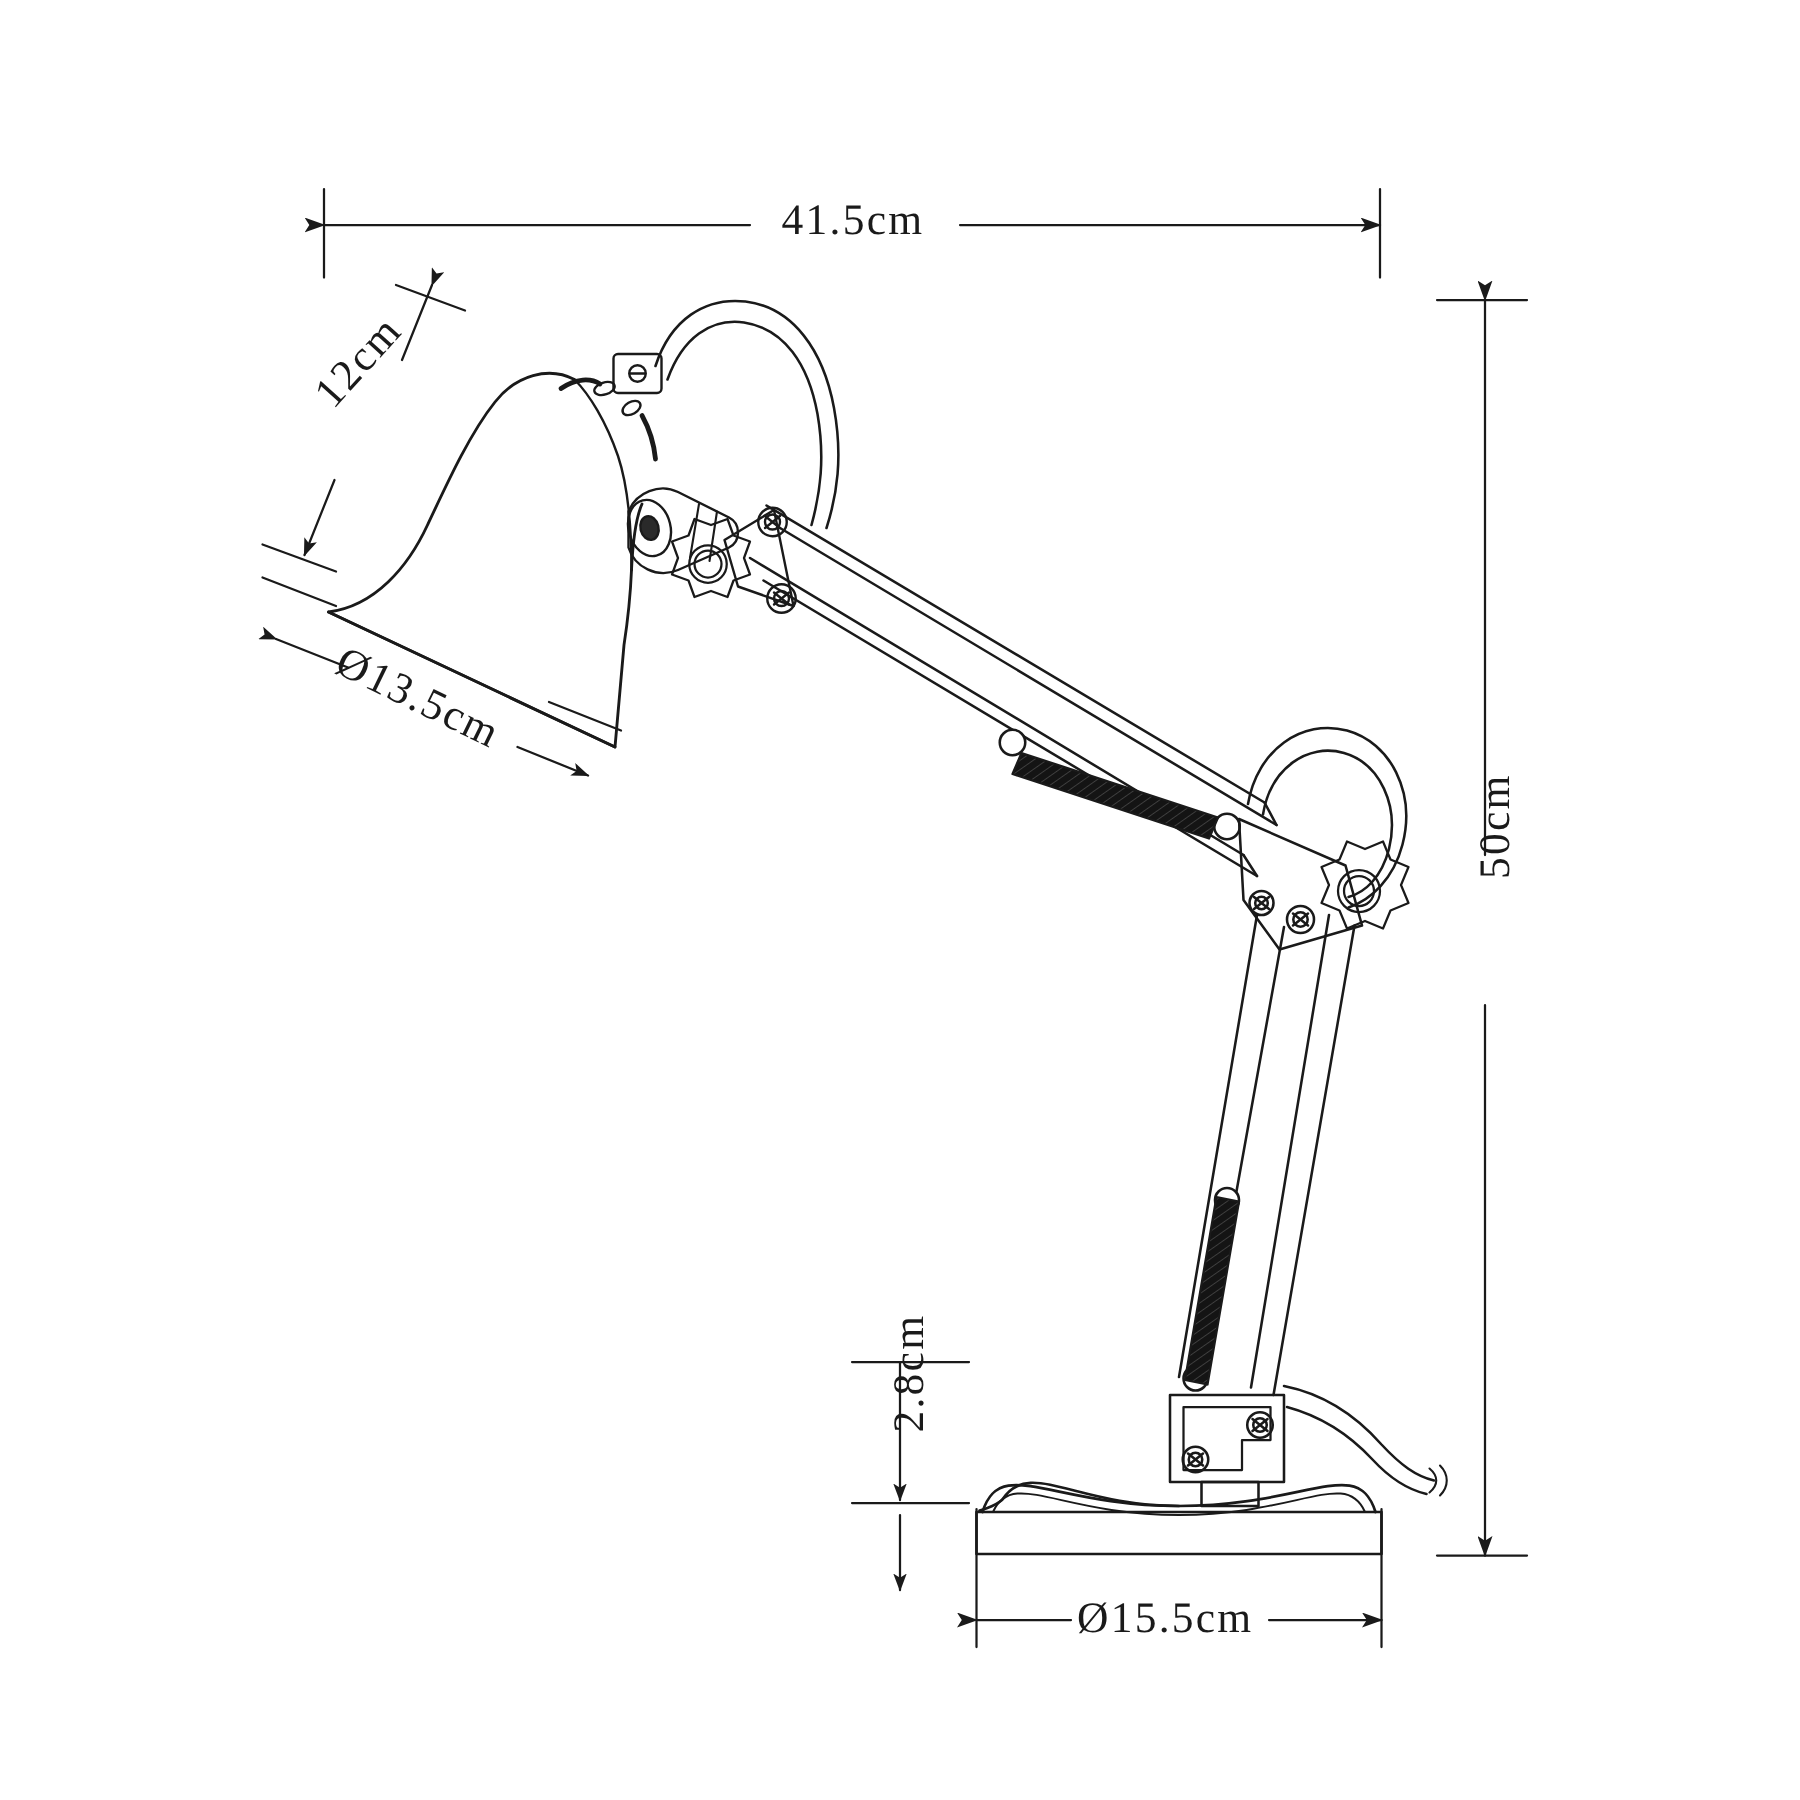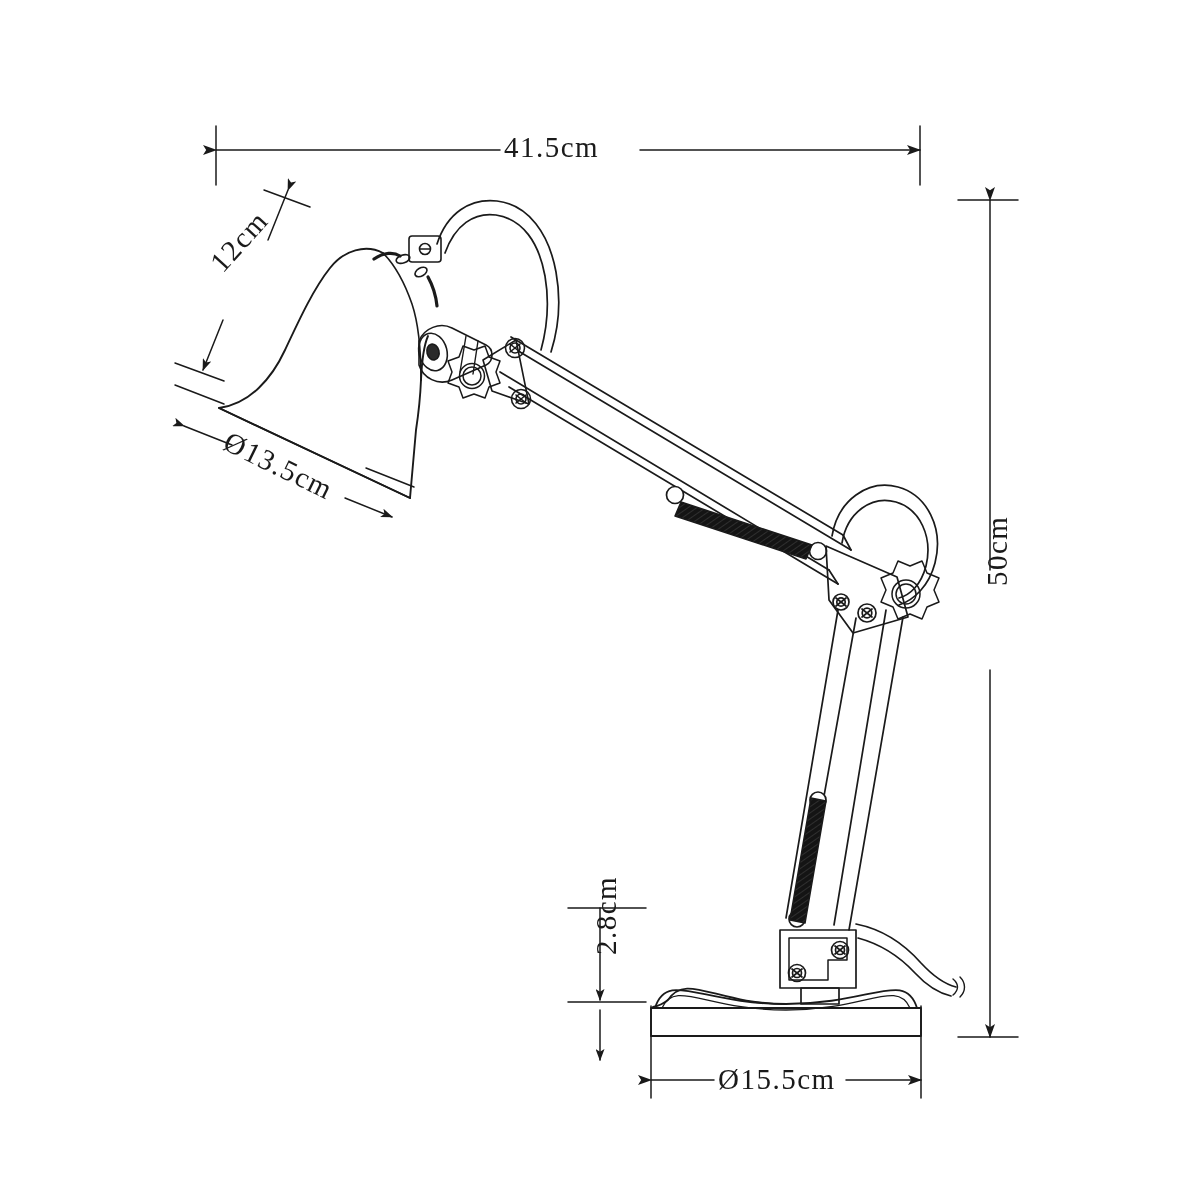--- a/index.html
+++ b/index.html
@@ -24,21 +24,21 @@
   }
   .dim-label {
     position: absolute;
     font-family: "Liberation Serif", serif;
     font-size: 29px;
     color: #1a1a1a;
     white-space: nowrap;
     letter-spacing: 1.5px;
     line-height: 1;
   }
-  #lbl-overall-width { left: 504px; top: 133px; }
+  #lbl-overall-width { left: 521px; top: 133px; }
   #lbl-shade-height {
     left: 205px; top: 258px;
     transform: rotate(-48deg);
     transform-origin: left top;
   }
   #lbl-shade-dia {
     left: 232px; top: 427px;
     transform: rotate(26deg);
     transform-origin: left top;
   }

